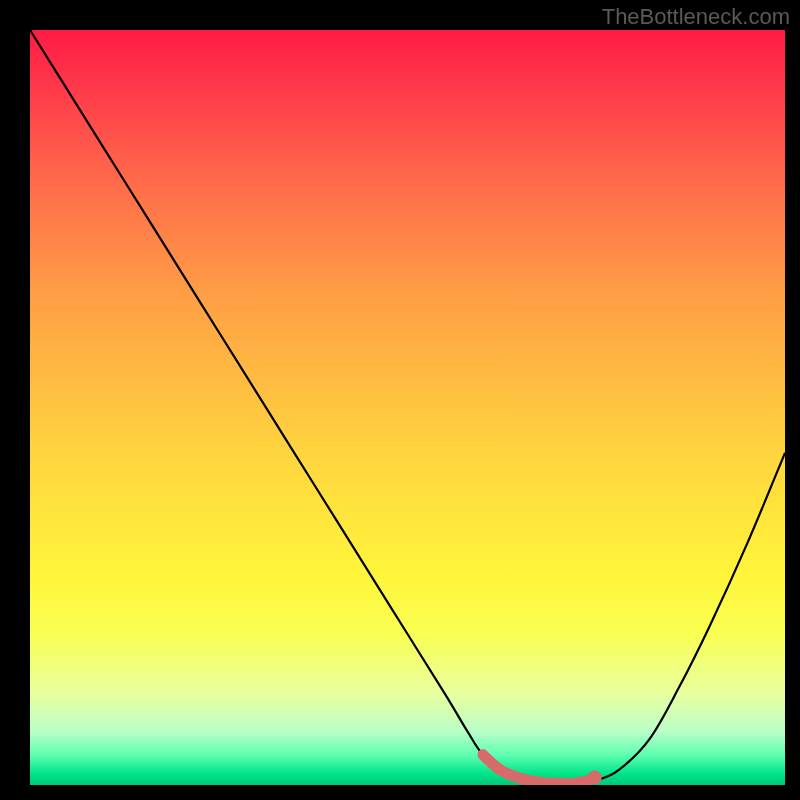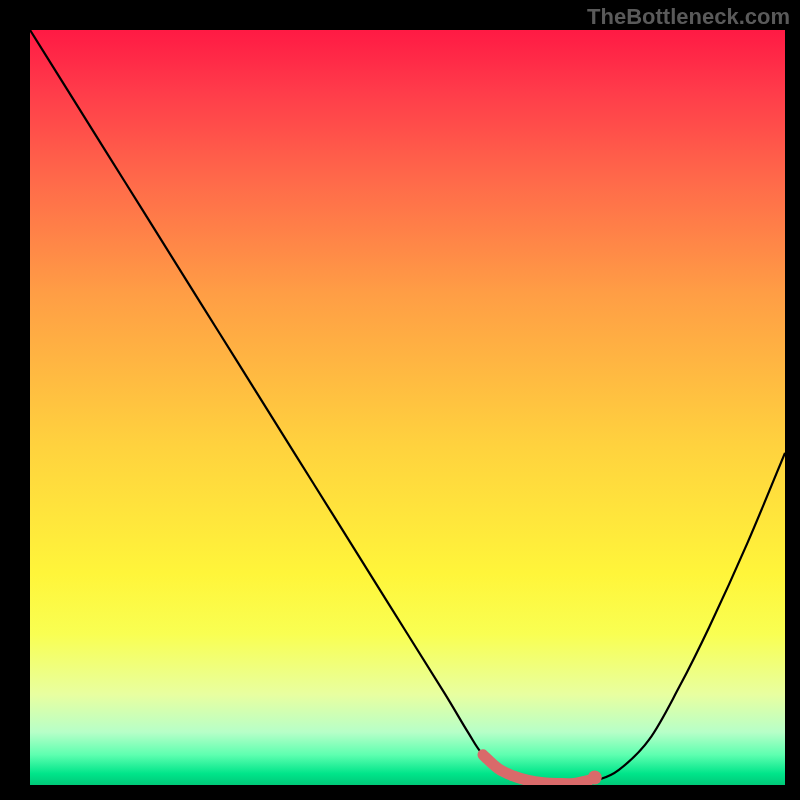--- a/index.html
+++ b/index.html
@@ -8,21 +8,21 @@
     height: 800px;
     background: #000;
     position: relative;
     font-family: Arial, sans-serif;
   }
   .watermark {
     position: absolute;
     top: 4px;
     right: 10px;
     font-size: 22px;
-    font-weight: bold;
+    font-weight: normal;
     color: #5a5a5a;
     z-index: 10;
   }
   .plot-area {
     position: absolute;
     left: 30px;
     top: 30px;
     width: 755px;
     height: 755px;
     overflow: hidden;

